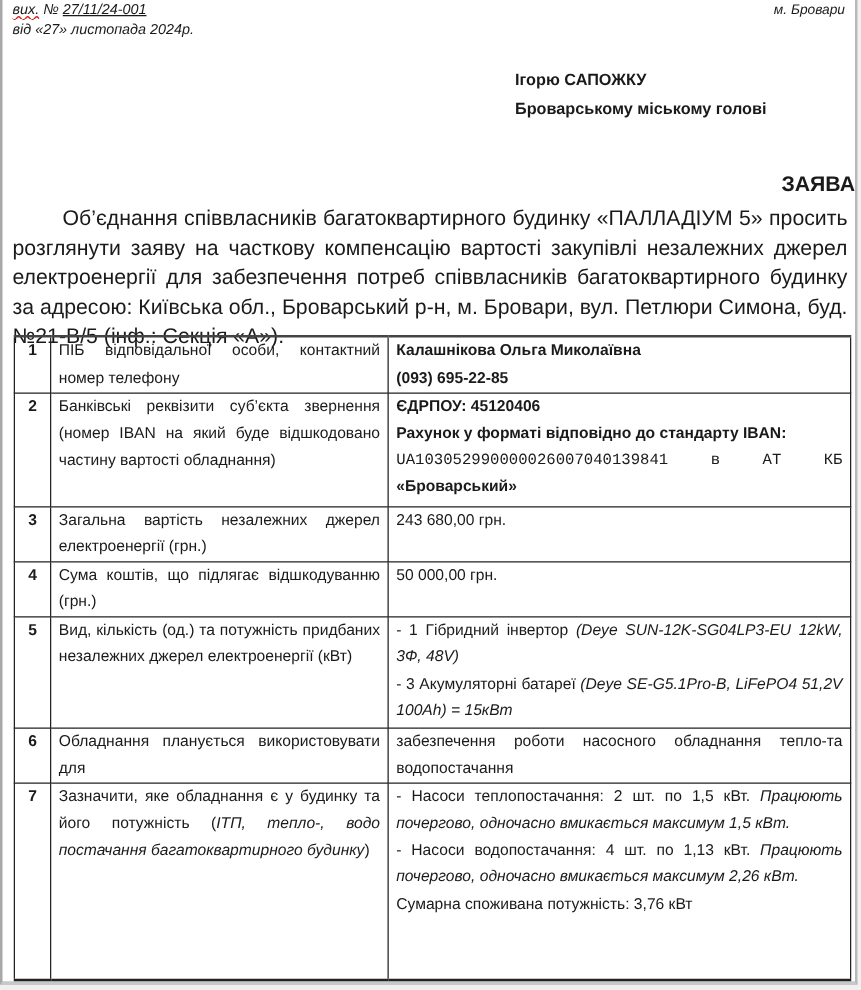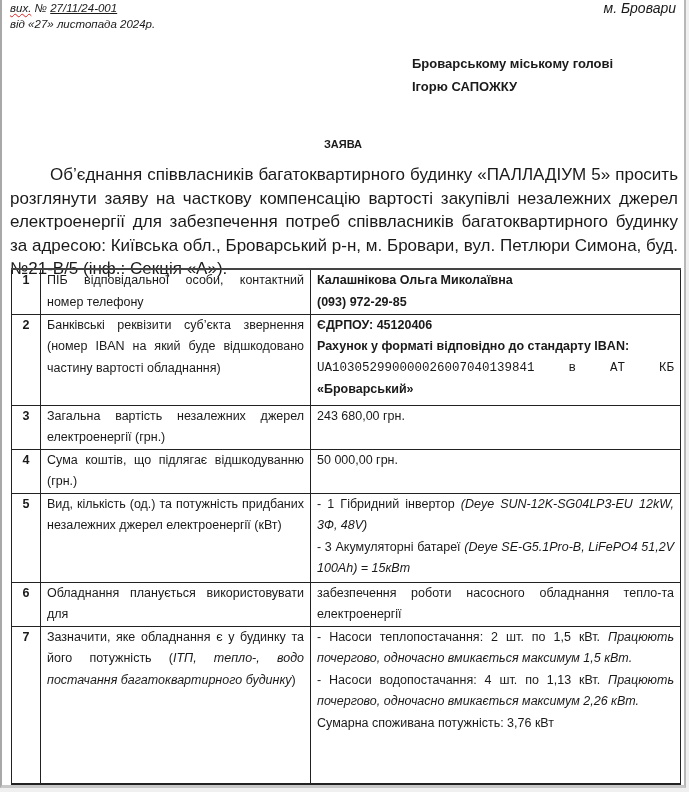--- a/index.html
+++ b/index.html
@@ -20,29 +20,29 @@
     padding-left: 32px;
   }
   .hdr-left {
     position: absolute; left: 8px; top: 0px;
     font-size: 11.5px; font-style: italic; line-height: 16px;
   }
   .hdr-left .num { text-decoration: underline; }
   .spell { text-decoration: underline wavy #d22; text-decoration-thickness: 1px; }
   .hdr-right {
     position: absolute; right: 8px; top: 0px;
-    font-size: 14px; font-style: italic; line-height: 16px;
+    font-size: 11px; font-style: italic; line-height: 16px;
   }
   .addressee {
     position: absolute; left: 410px; top: 52px;
     font-size: 13px; font-weight: bold; line-height: 23px;
   }
   .title {
     position: absolute; left: 0; right: 0; top: 138px;
-    text-align: center; font-size: 11px; font-weight: bold;
+    text-align: right; font-size: 17px; font-weight: bold;
   }
   .intro {
     position: absolute; left: 8px; width: 668px; top: 163px;
     font-size: 17px; line-height: 23.5px; text-align: justify;
     text-indent: 40px;
   }
   table.form {
     position: absolute; left: 9px; top: 268px;
     width: 670px; border-collapse: collapse;
     font-size: 12.5px; line-height: 21.5px;
@@ -70,36 +70,36 @@
     <div>
       <span class="spell">вих.</span>
       <span>№</span>
       <span class="num">27/11/24-001</span>
     </div>
     <div>від «27» листопада 2024р.</div>
   </div>
   <div class="hdr-right">м. Бровари</div>
 
   <div class="addressee">
+    <div>Ігорю САПОЖКУ</div>
     <div>Броварському міському голові</div>
-    <div>Ігорю САПОЖКУ</div>
   </div>
 
   <div class="title">ЗАЯВА</div>
 
   <div class="intro">Об’єднання співвласників багатоквартирного будинку «ПАЛЛАДІУМ 5» просить розглянути заяву на часткову компенсацію вартості закупівлі незалежних джерел електроенергії для забезпечення потреб співвласників багатоквартирного будинку за адресою: Київська обл., Броварський р-н, м. Бровари, вул. Петлюри Симона, буд. №21-В/5 (інф.: Секція «А»).</div>
 
   <table class="form">
     <tbody>
         <tr style="height:45px">
       <td class="n">1</td>
       <td class="lbl">ПІБ відповідальної особи, контактний номер телефону</td>
       <td class="val">
         <span class="line">Калашнікова Ольга Миколаївна</span>
-        <span class="line">(093) 972-29-85</span>
+        <span class="line">(093) 695-22-85</span>
       </td>
     </tr>
     <tr style="height:91px">
       <td class="n">2</td>
       <td class="lbl">Банківські реквізити суб’єкта звернення (номер IBAN на який буде відшкодовано частину вартості обладнання)</td>
       <td class="val">
         <span class="line">ЄДРПОУ: 45120406</span>
         <span class="line">Рахунок у форматі відповідно до стандарту IBAN:</span>
         <span class="jl">UA103052990000026007040139841 в АТ КБ</span>
         <span class="line">«Броварський»</span>
@@ -123,21 +123,21 @@
           <span> - 1 Гібридний інвертор </span><span class="it">(Deye SUN-12K-SG04LP3-EU 12kW, 3Ф, 48V)</span>
         </div>
         <div>
           <span> - 3 Акумуляторні батареї </span><span class="it">(Deye SE-G5.1Pro-B, LiFePO4 51,2V 100Ah) = 15кВт</span>
         </div>
       </td>
     </tr>
     <tr style="height:44px">
       <td class="n">6</td>
       <td class="lbl">Обладнання планується використовувати для</td>
-      <td class="val">забезпечення роботи насосного обладнання тепло-та електроенергії</td>
+      <td class="val">забезпечення роботи насосного обладнання тепло-та водопостачання</td>
     </tr>
     <tr style="height:158px">
       <td class="n">7</td>
       <td class="lbl"><span>Зазначити, яке обладнання є у будинку та його потужність (</span><span class="it">ІТП, тепло-, водо постачання багатоквартирного будинку</span><span>)</span></td>
       <td class="val">
         <div>
           <span>- Насоси теплопостачання: 2 шт. по 1,5 кВт.</span>
           <span class="it">Працюють почергово, одночасно вмикається максимум 1,5 кВт.</span>
         </div>
         <div>

